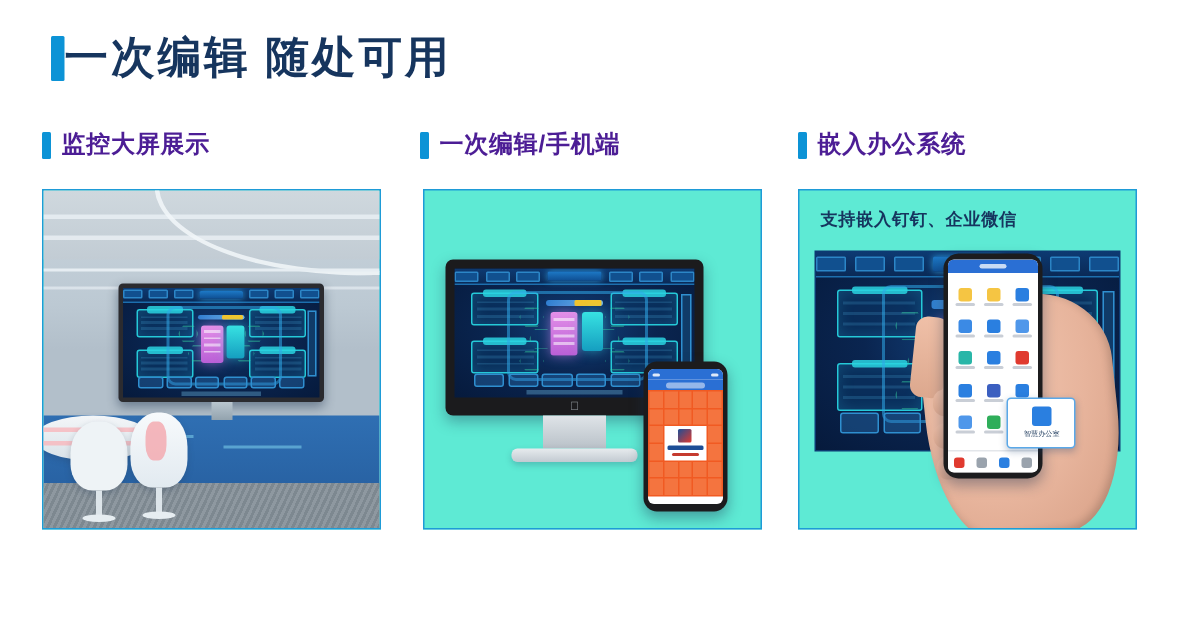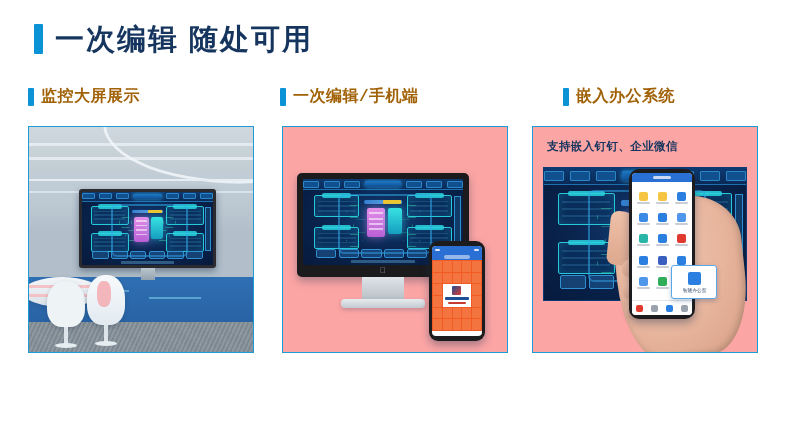--- a/index.html
+++ b/index.html
@@ -4,34 +4,34 @@
 <style>
   html,body{margin:0;padding:0;}
   body{
     width:790px;height:428px;background:#ffffff;overflow:hidden;
     font-family:"Liberation Sans","DejaVu Sans",sans-serif;
     -webkit-font-smoothing:antialiased;
   }
   .page{position:relative;width:790px;height:428px;}
 
   
-  .headline{position:absolute;left:34px;top:24px;display:flex;align-items:center;gap:12px;}
+  .headline{position:absolute;left:34px;top:24px;display:flex;align-items:center;gap:0;}
   .bar-lg{width:9px;height:30px;background:#0C93D6;border-radius:1px;}
   .headline-text{font-size:29px;font-weight:bold;color:#16355E;letter-spacing:2px;line-height:30px;white-space:nowrap;}
 
   
   .subtitle{position:absolute;display:flex;align-items:center;gap:7px;}
   .bar-sm{width:6px;height:18px;background:#0C93D6;border-radius:1px;}
-  .subtitle-text{font-size:16px;font-weight:bold;color:#a16207;letter-spacing:.5px;line-height:18px;white-space:nowrap;font-family:Liberation Mono, monospace;}
+  .subtitle-text{font-size:16px;font-weight:bold;color:#4c1d95;letter-spacing:.5px;line-height:18px;white-space:nowrap;}
   #sub-0{left:28px;top:88px;}
   #sub-1{left:280px;top:88px;}
-  #sub-2{left:563px;top:88px;}
-
-  
-  .panel{position:absolute;top:126px;width:226px;height:227px;background:#fca5a5;
+  #sub-2{left:532px;top:88px;}
+
+  
+  .panel{position:absolute;top:126px;width:226px;height:227px;background:#5eead4;
          border:1.5px solid #1E9BD7;box-sizing:border-box;overflow:hidden;}
   #panel-0{left:28px;}
   #panel-1{left:282px;}
   #panel-2{left:532px;}
 
   
   .room{position:absolute;inset:0;background:linear-gradient(#c9d4dc 0%,#bcc9d3 34%,#b2bfca 47%);}
   .ceiling{position:absolute;left:0;right:0;top:0;height:46px;
     background:linear-gradient(#cfd8de,#c2ccd4);}
   .ceil-stripe{position:absolute;left:0;right:0;height:3px;background:#e9eff3;opacity:.85;}

